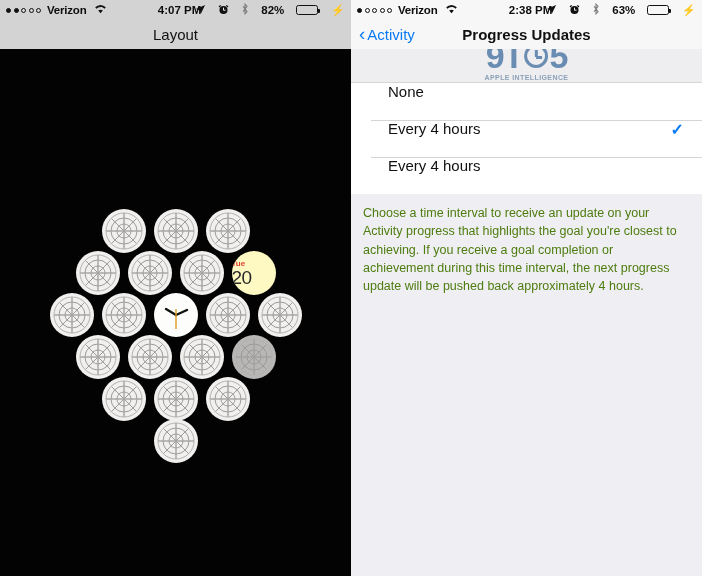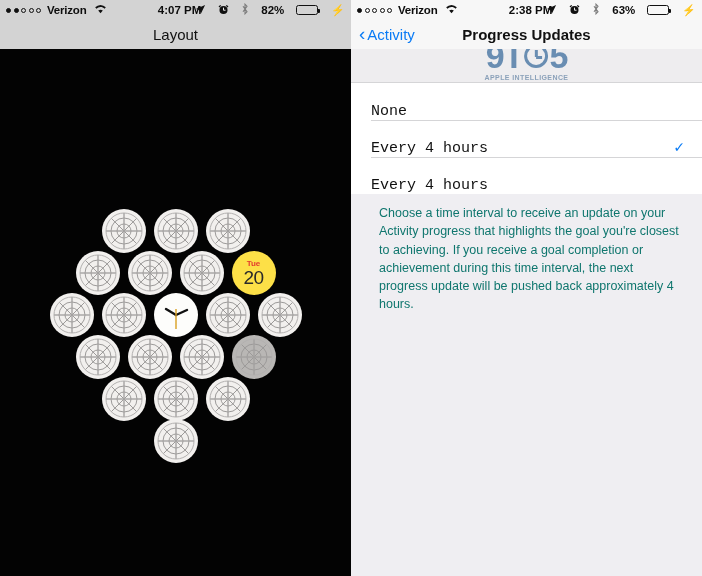--- a/index.html
+++ b/index.html
@@ -61,22 +61,22 @@
   .hc-row { display:flex; justify-content:center; gap:8px; margin-bottom:-2px; }
   .app {
     width:44px; height:44px; border-radius:50%;
     background:#f2f0ee; position:relative; overflow:hidden;
     flex:0 0 auto;
   }
   .app.dim { background:#b9b7b5; }
   .app svg { position:absolute; inset:0; width:100%; height:100%; }
 
   .app.clock { background:#fdfdfb; }
-  .app.cal { background:#fde047; display:flex; flex-direction:column;
-             align-items:center; justify-content:center; }
+  .app.cal { background:#fef9c3; display:flex; flex-direction:column;
+             align-items:flex-start; justify-content:center; }
   .cal-day { font-size:8px; color:#e23b2e; font-weight:bold; line-height:1;
              margin-bottom:0px; }
   .cal-num { font-size:19px; color:#2a2a2a; line-height:1; letter-spacing:-0.5px; }
 
   
   .screen.right { background:#efeef2; }
   .right .statusbar { background:#f7f7f7; }
   .navbar-right {
     height:29px; background:#f7f7f7;
     display:flex; align-items:center; position:relative;
@@ -116,35 +116,35 @@
     content:""; position:absolute; left:50%; top:9px; width:6px; height:2.5px;
     background:#3d6e9e;
   }
   .wm-sub {
     font-size:7px; letter-spacing:.4px; color:#6a88a8; font-weight:bold;
     margin-top:1px;
   }
 
   .list { background:#fff; }
   .row {
-    height:37px; display:flex; align-items:flex-end;
-    padding-left:20px; padding-right:18px;
-    font-size:15px; color:#111; position:relative;font-family:Liberation Mono, monospace;
+    height:37px; display:flex; align-items:flex-start;
+    padding-left:37px; padding-right:18px;
+    font-size:15px; color:#111; position:relative;
   }
   .row + .row:before {
     content:""; position:absolute; left:20px; right:0; top:0;
     height:1px; background:#d5d5d7;
   }
   .check { margin-left:auto; color:#0a7bf5; font-size:16px; font-weight:bold; }
   .list-top-border {
     height:1px; background:#d5d5d7; width:100%;
   }
   .footer {
-    padding:10px 18px 12px 28px;
-    font-size:12.5px; line-height:1.46; color:#0f766e;
+    padding:10px 18px 12px 12px;
+    font-size:12.5px; line-height:1.46; color:#4d7c0f;
     background:#efeef2;
   }
   .filler { flex:1; background:#efeef2; }
   .right-body { display:flex; flex-direction:column; height:527px; }
 </style>
 </head>
 <body>
 
 <div class="screens">
 

